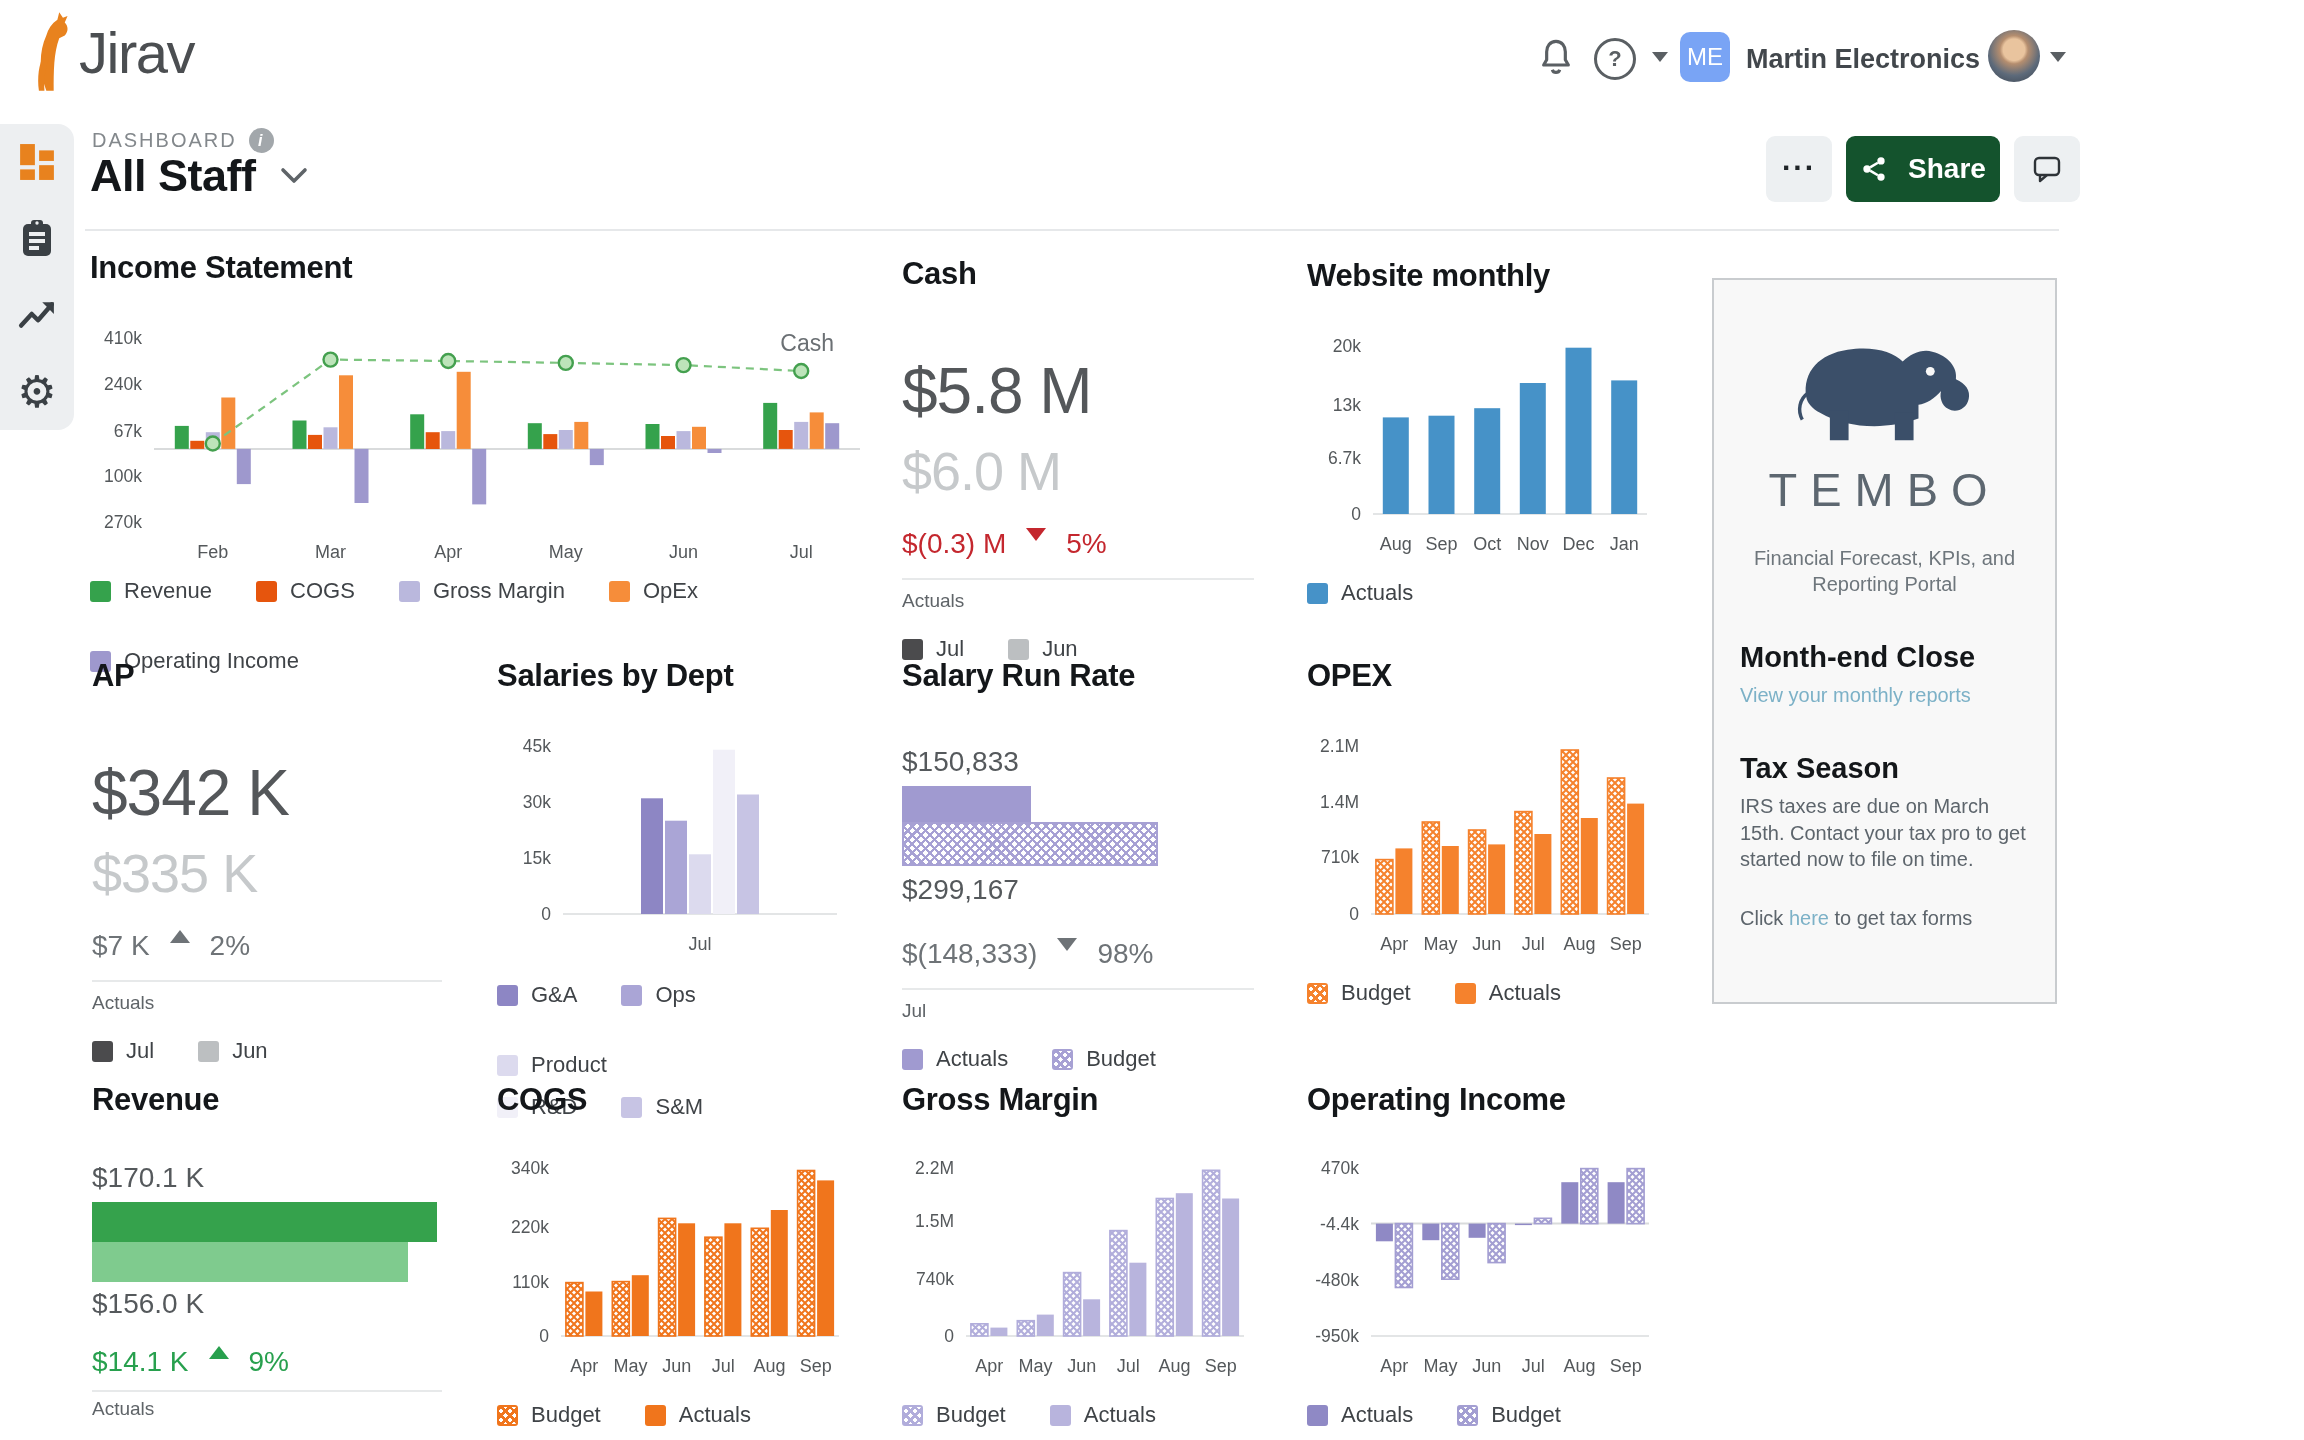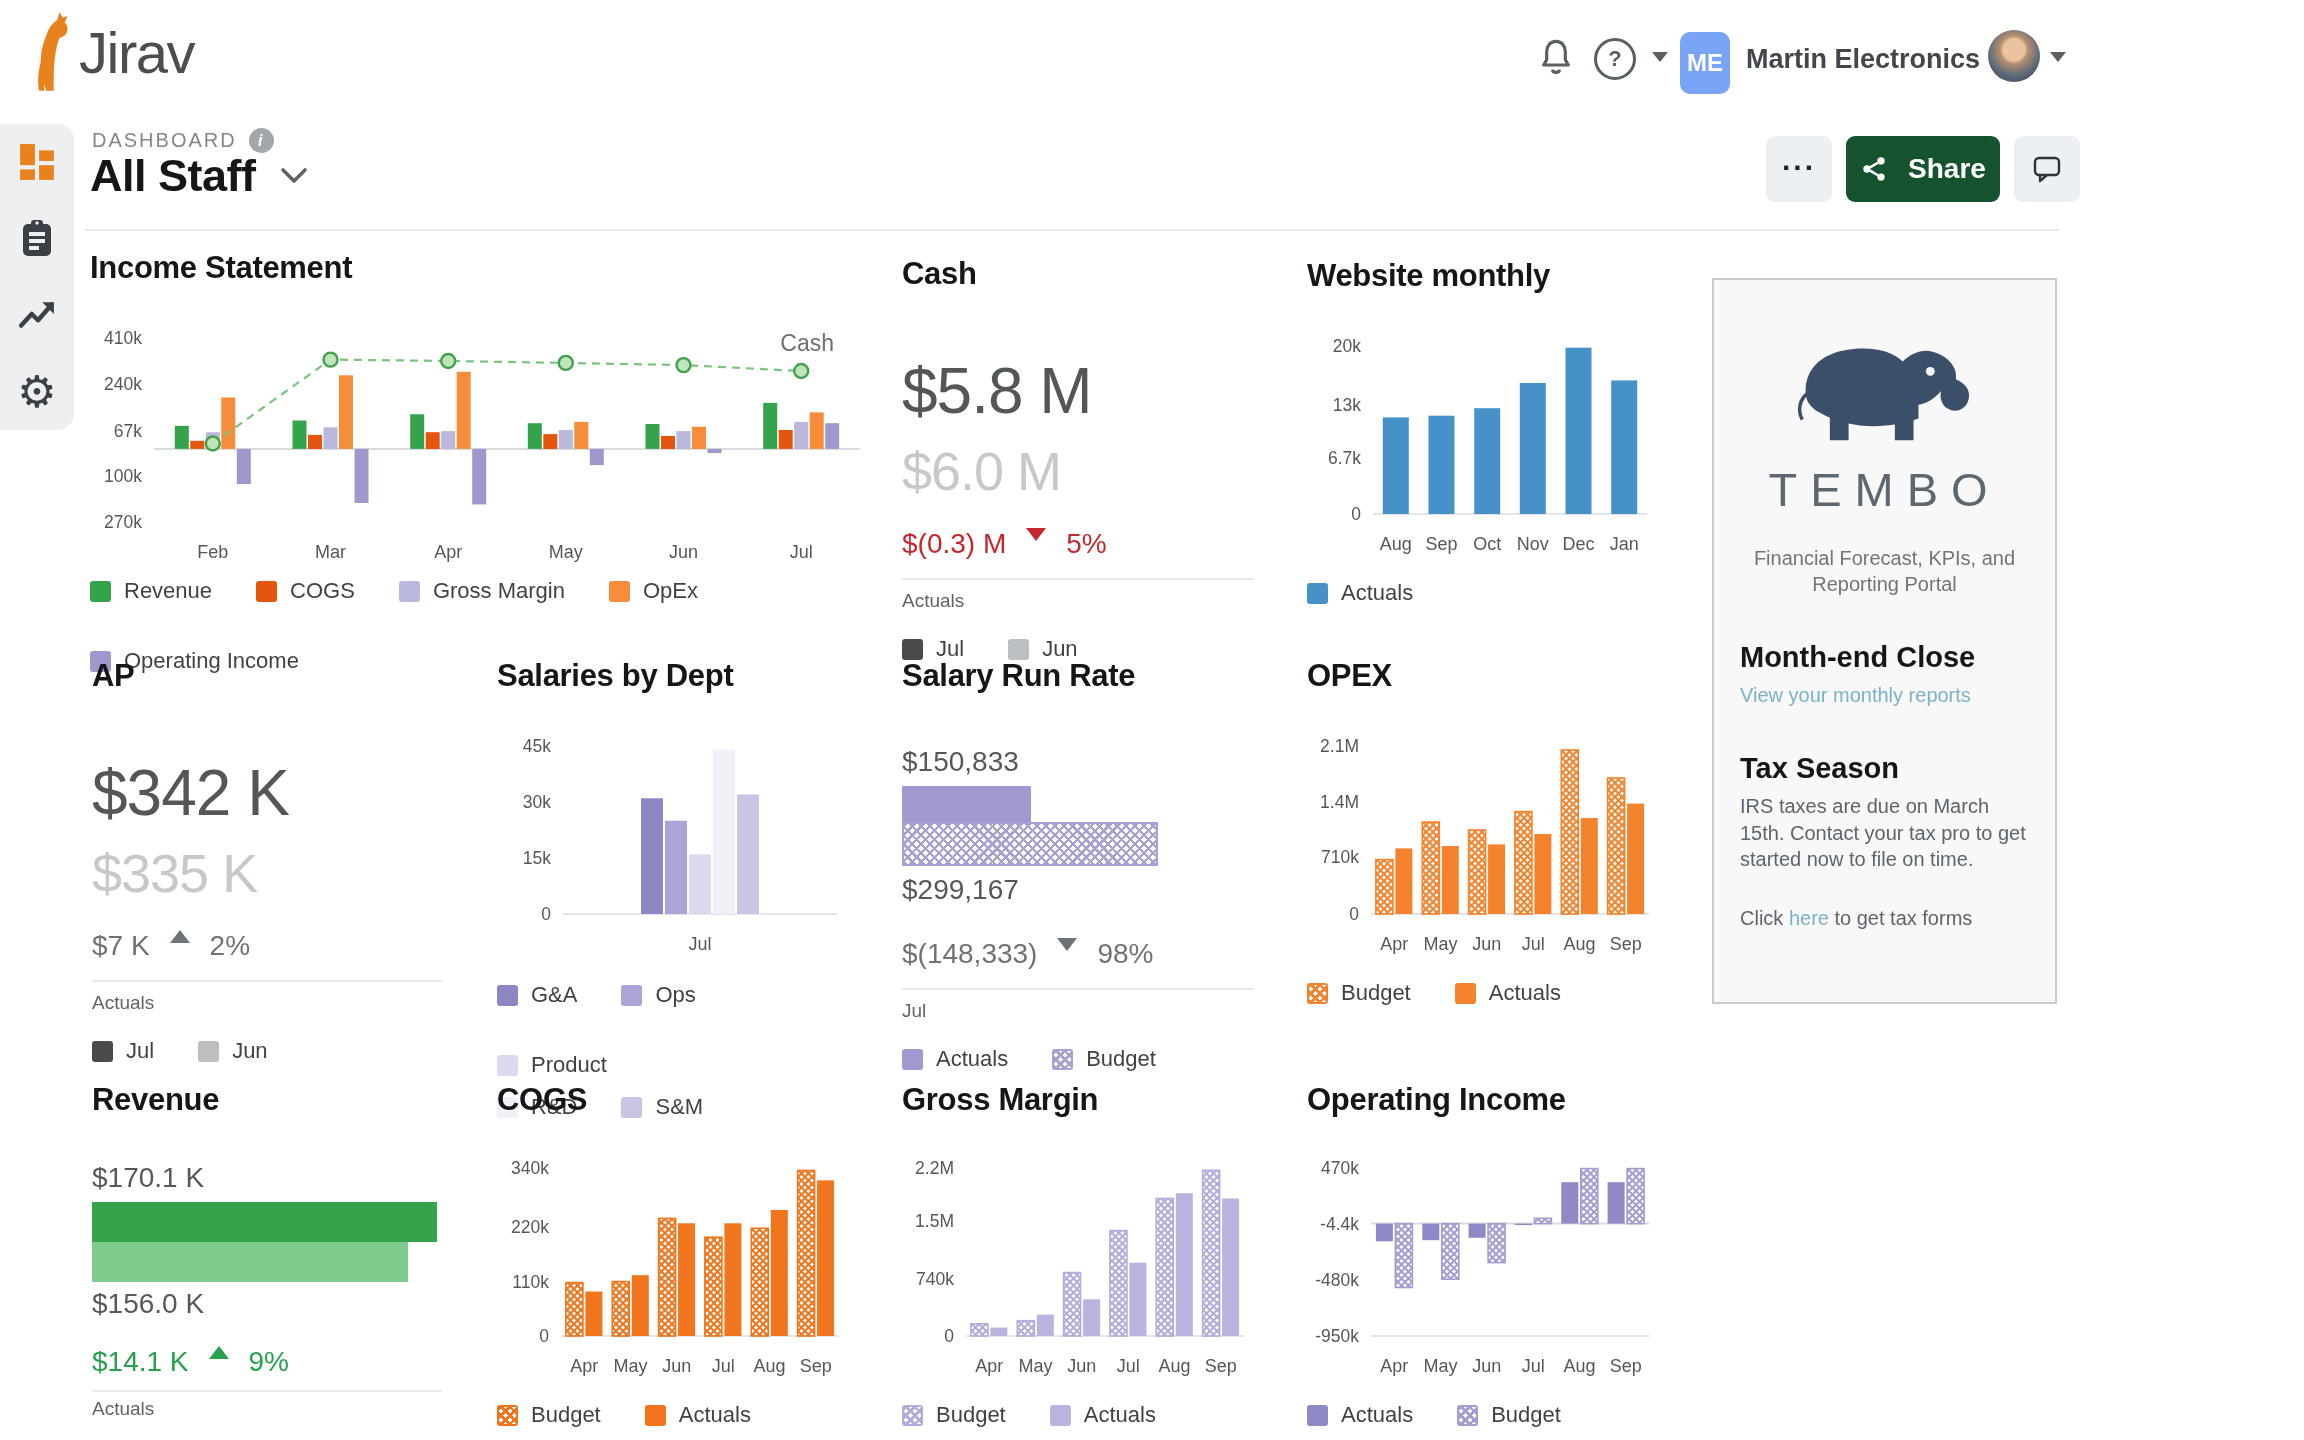--- a/index.html
+++ b/index.html
@@ -6,22 +6,22 @@
   body{width:2304px;height:1440px;position:relative;overflow:hidden;background:#fff;
        font-family:"Liberation Sans","DejaVu Sans",sans-serif;color:#2b2f33}
 
   
   .logo{position:absolute;left:26px;top:10px;display:flex;align-items:center;gap:5px}
   .logo-text{font-size:58px;color:#4b4e51;letter-spacing:-1.5px}
   .icon-btn{position:absolute;display:flex;align-items:center;justify-content:center;cursor:pointer}
   .help-circle{width:36px;height:36px;border:3px solid #5a5f63;border-radius:50%;
                display:flex;align-items:center;justify-content:center;font-size:22px;font-weight:700;color:#5a5f63}
   .caret{width:0;height:0;border-left:8px solid transparent;border-right:8px solid transparent;border-top:10px solid #5a5f63}
-  .me-badge{position:absolute;left:1680px;top:32px;width:50px;height:62px;border-radius:10px;background:#79a4f5;
-            display:flex;align-items:center;justify-content:center;color:#fff;font-weight:700;font-size:24px}
+  .me-badge{position:absolute;left:1680px;top:32px;width:50px;height:50px;border-radius:10px;background:#79a4f5;
+            display:flex;align-items:center;justify-content:center;color:#fff;font-weight:400;font-size:24px}
   .company-name{position:absolute;left:1746px;top:44px;font-size:27px;font-weight:700;color:#42474c}
   .avatar{position:absolute;left:1988px;top:30px;width:52px;height:52px;border-radius:50%;
           background:radial-gradient(circle at 50% 38%,#e9c49e 0 26%,#b58e6f 34%,#5d6a7a 62%,#39424e 100%)}
 
   
   .sidebar{position:absolute;left:0;top:124px;width:74px;height:306px;background:#edeff1;
            border-radius:0 16px 16px 0;display:flex;flex-direction:column;align-items:center;
            justify-content:space-between;padding:18px 0;box-sizing:border-box}
   .side-icon{width:40px;height:40px;display:flex;align-items:center;justify-content:center;cursor:pointer}
   .gear-glyph{font-family:"DejaVu Sans",sans-serif;font-size:44px;color:#3a4045;line-height:1}

